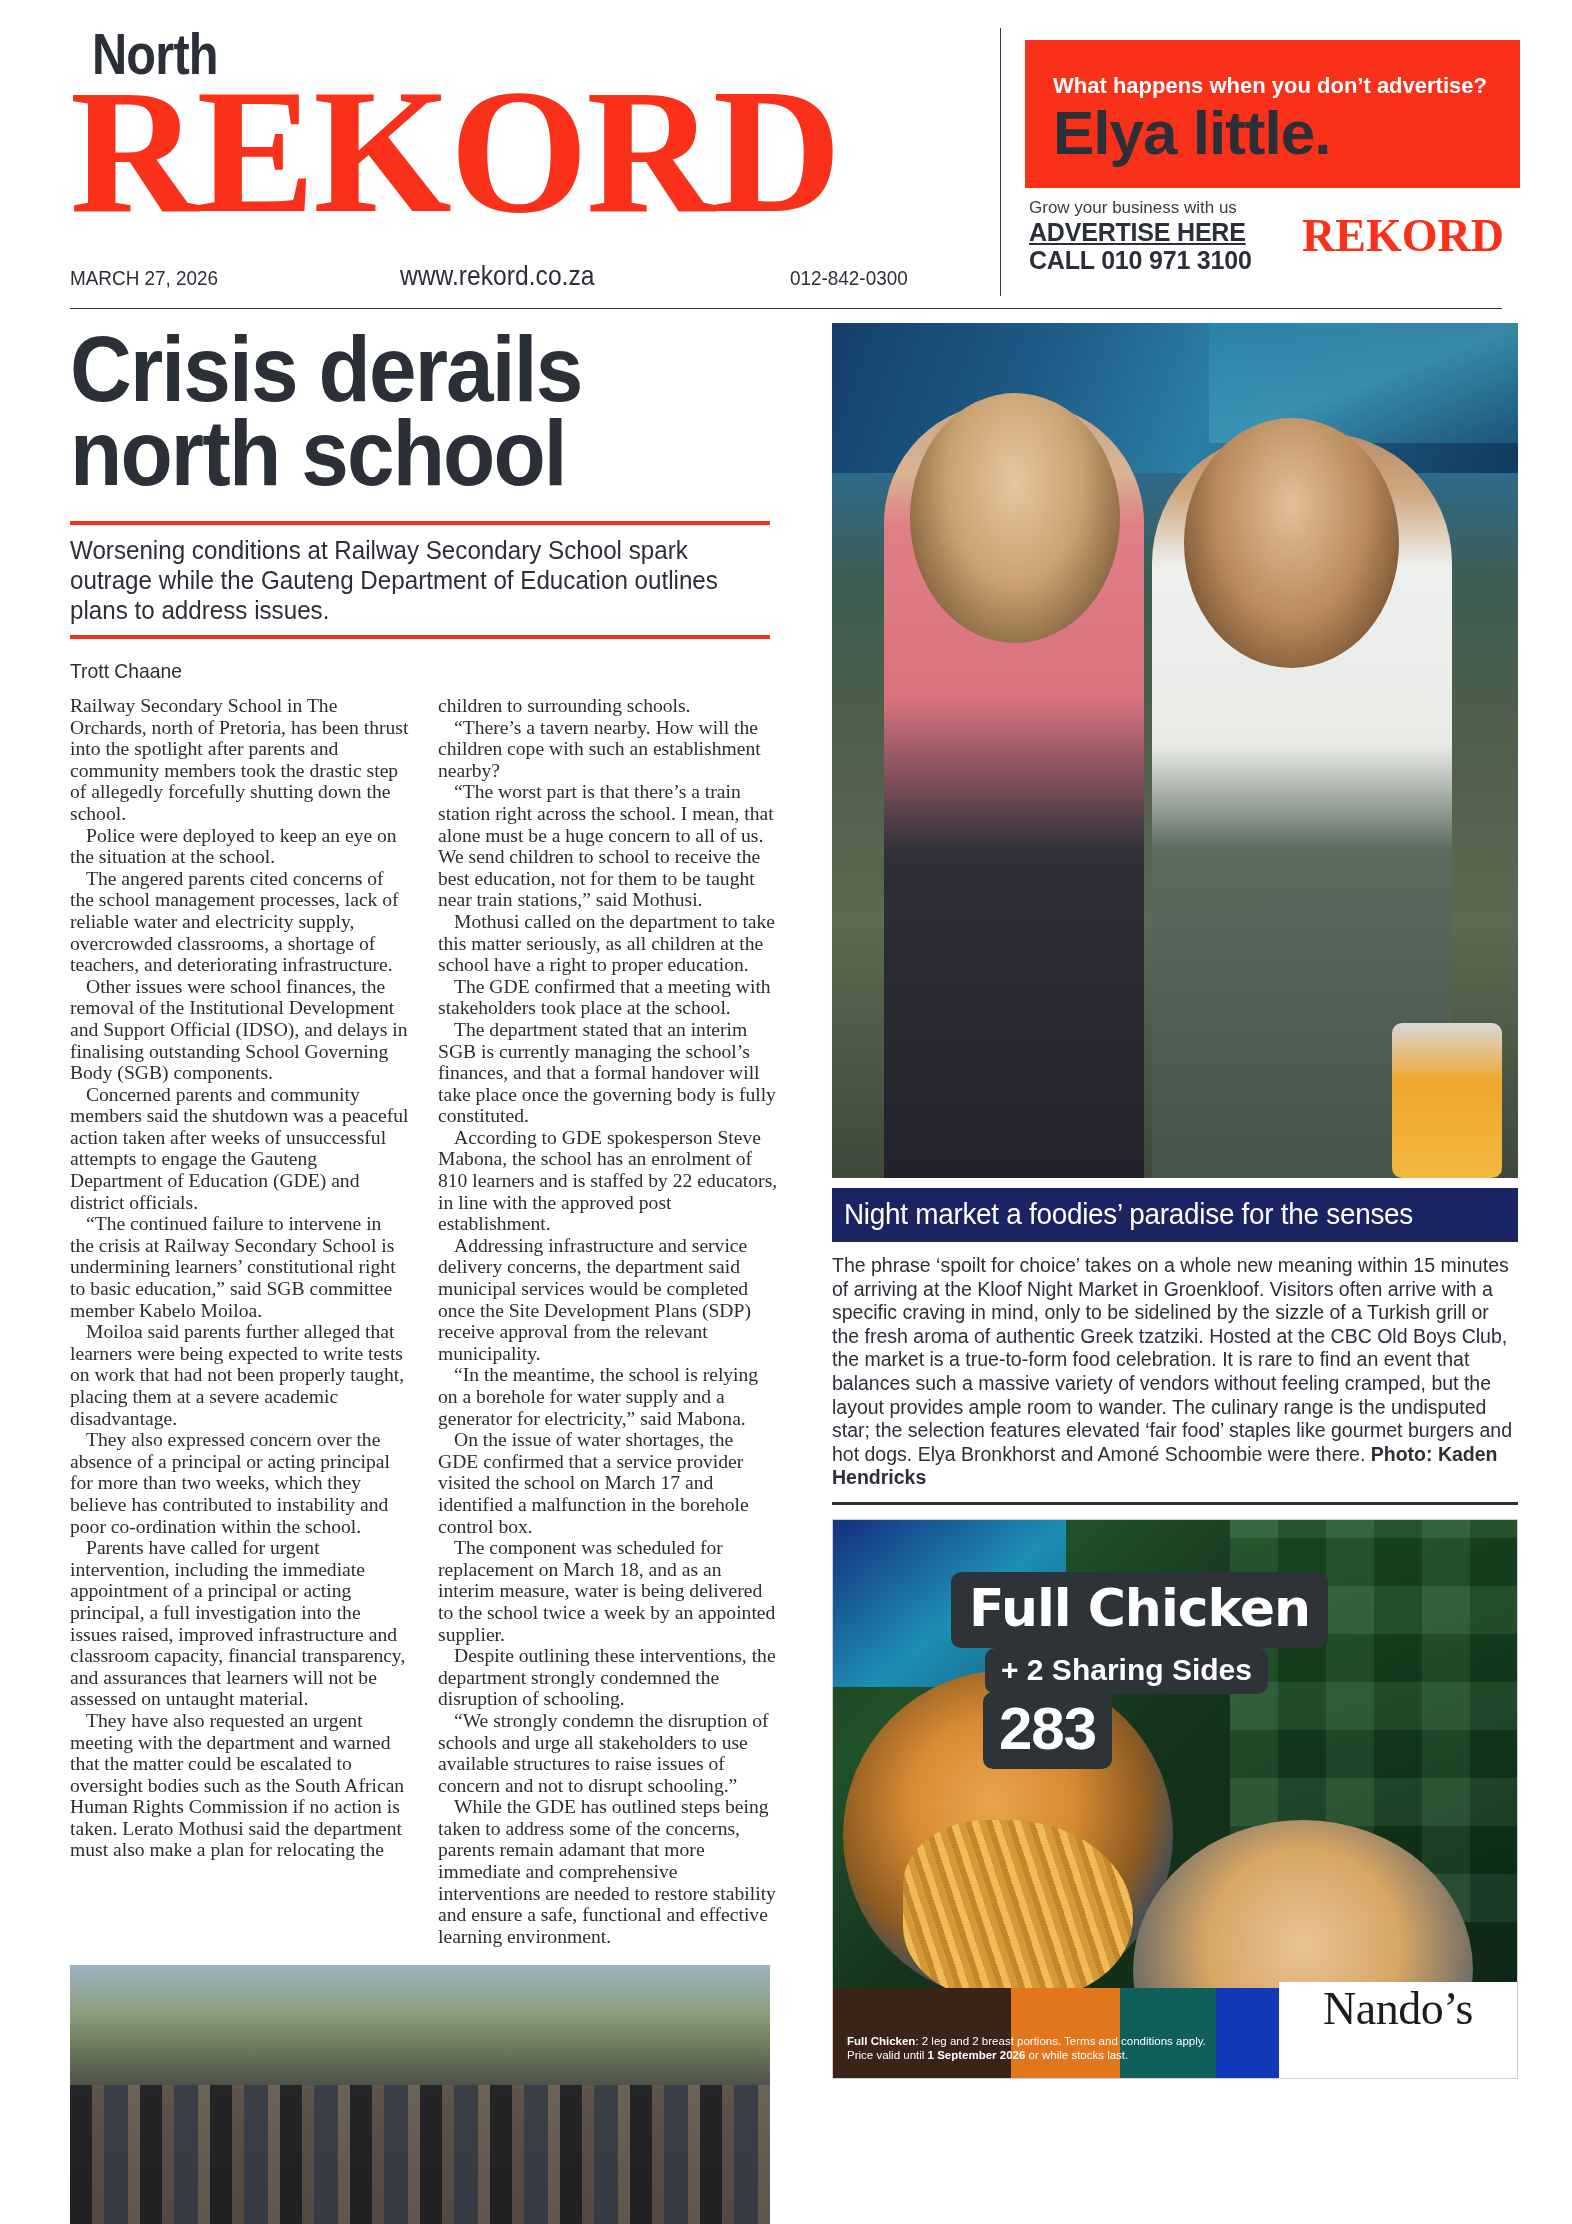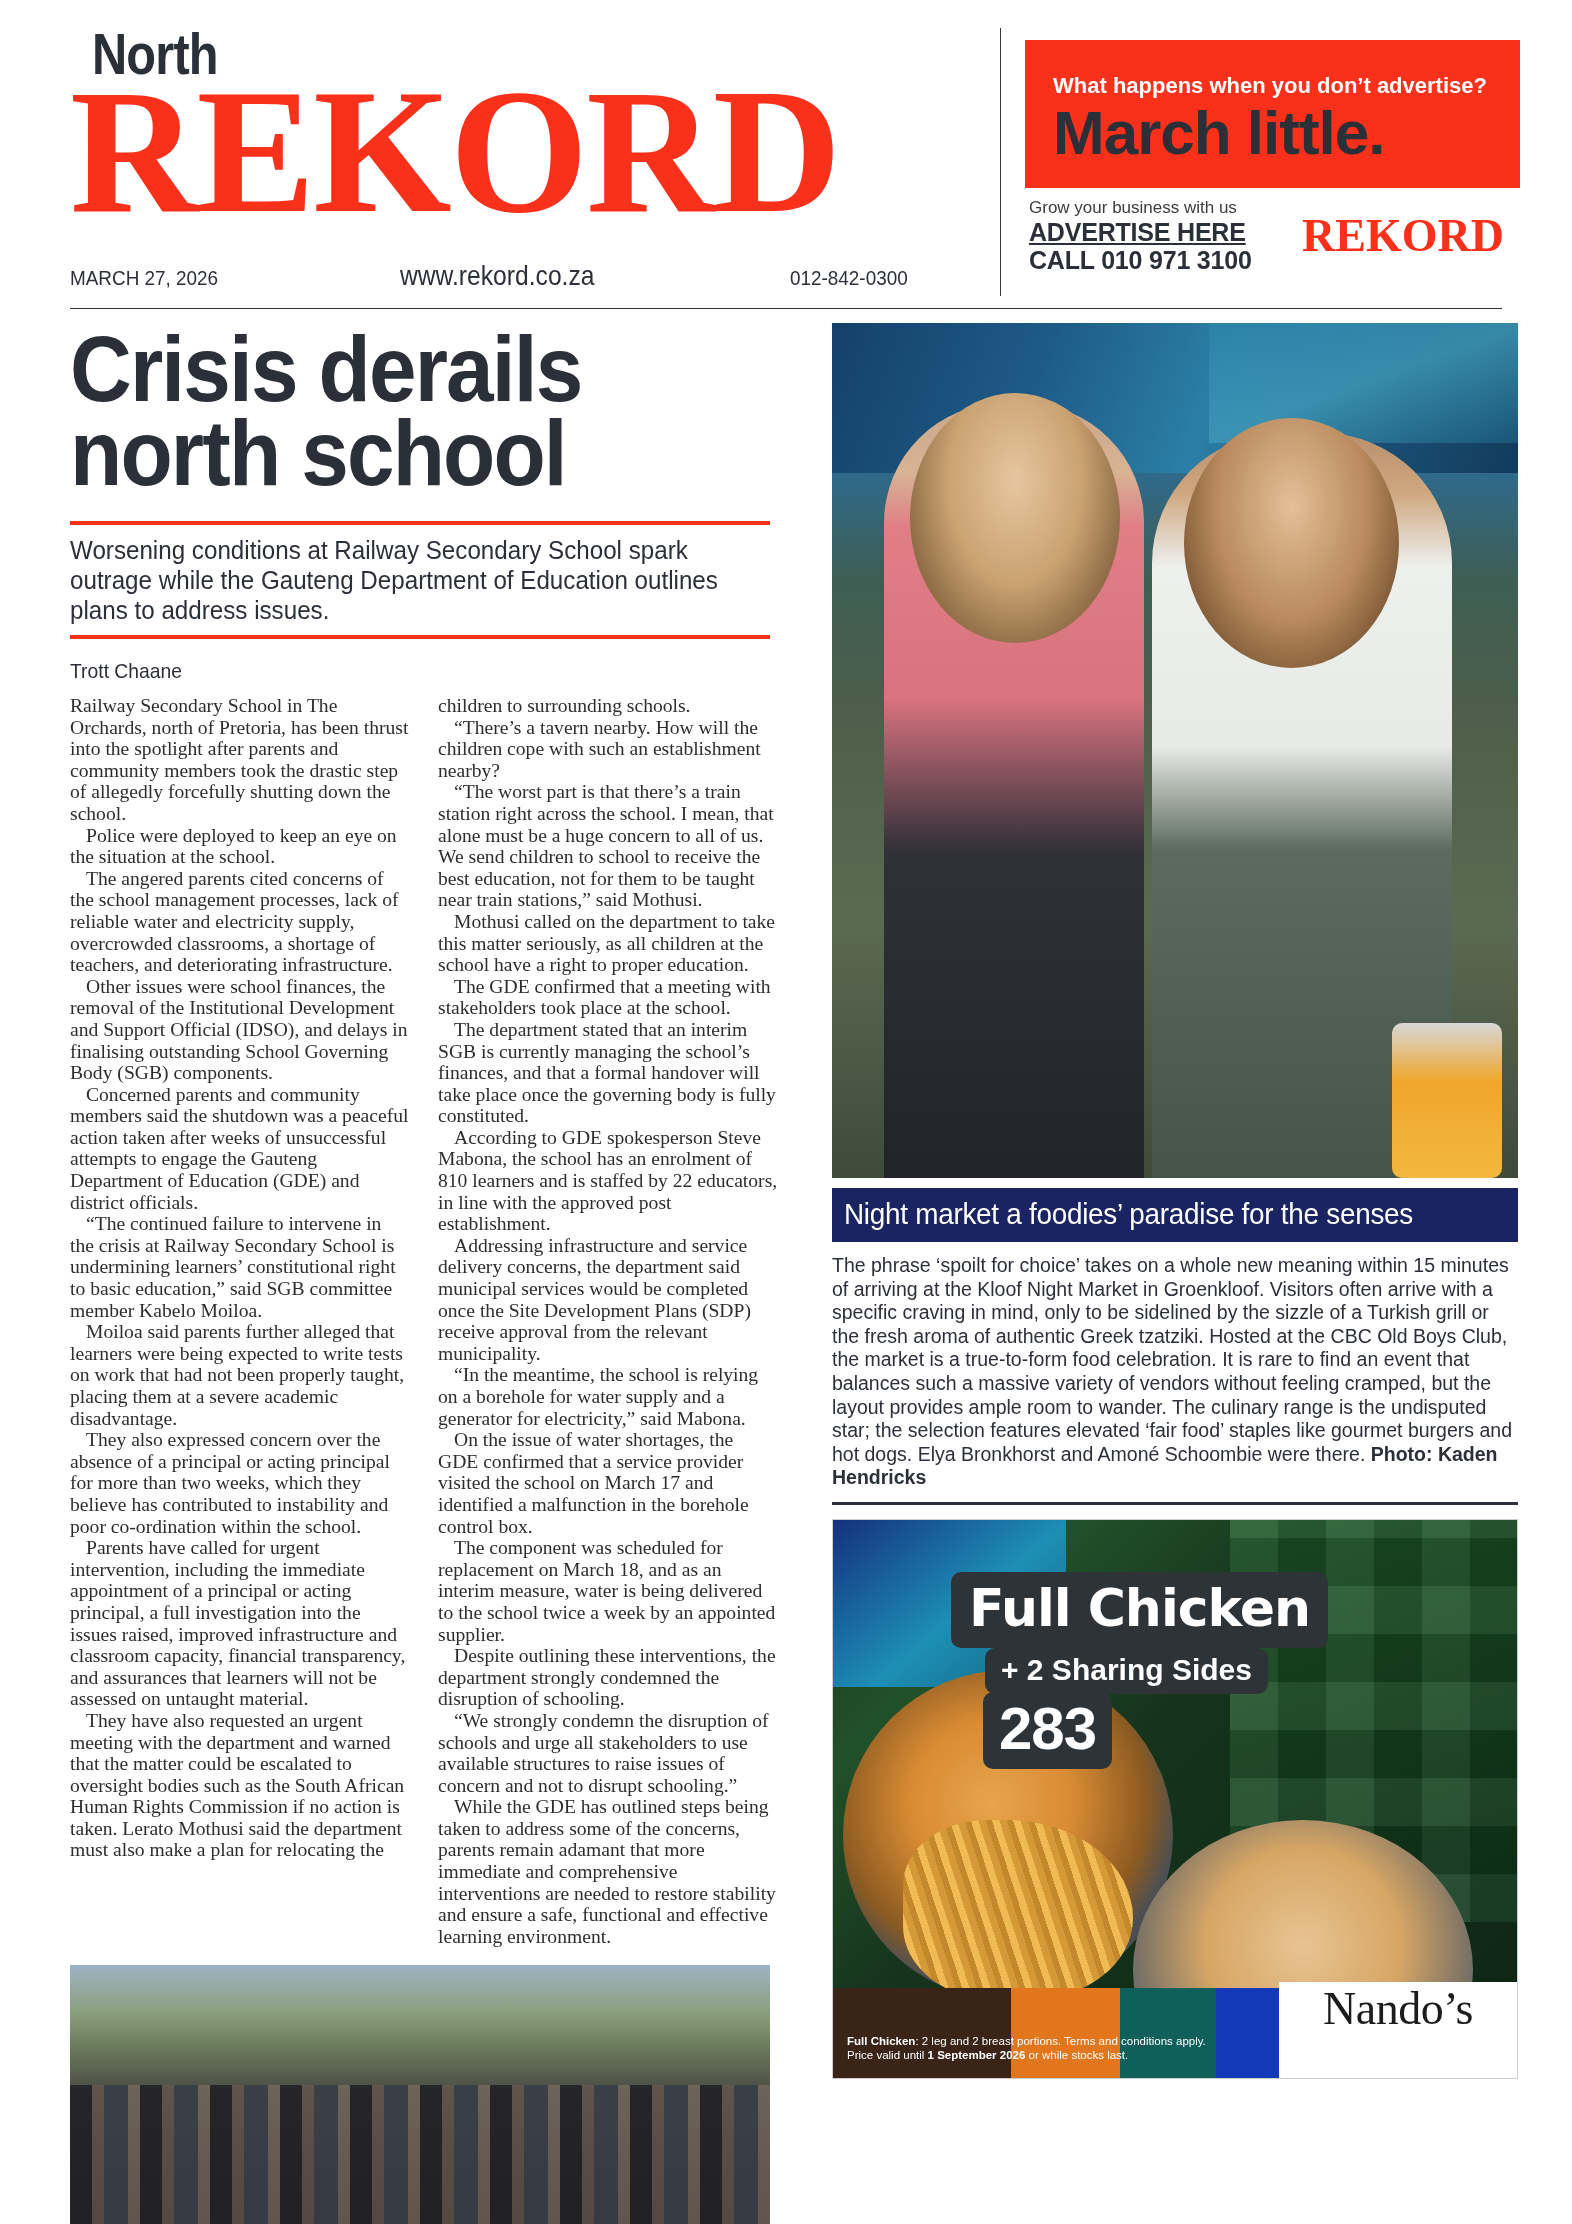--- a/index.html
+++ b/index.html
@@ -148,21 +148,21 @@
     <div class="mh-left">
       <div class="mh-north">North</div>
       <div class="mh-rekord">REKORD</div>
     </div>
 
     <div class="mh-divider"></div>
 
     <div class="adbox">
       <div class="adbox-red">
         <div class="ad-q">What happens when you don’t advertise?</div>
-        <div class="ad-a">March little.</div>
+        <div class="ad-a">Elya little.</div>
       </div>
       <div class="adbox-bot">
         <div>
           <div class="ad-grow">Grow your business with us</div>
           <div class="ad-here">ADVERTISE HERE</div>
           <div class="ad-call">CALL 010 971 3100</div>
         </div>
         <div class="ad-logo">REKORD</div>
       </div>
     </div>

